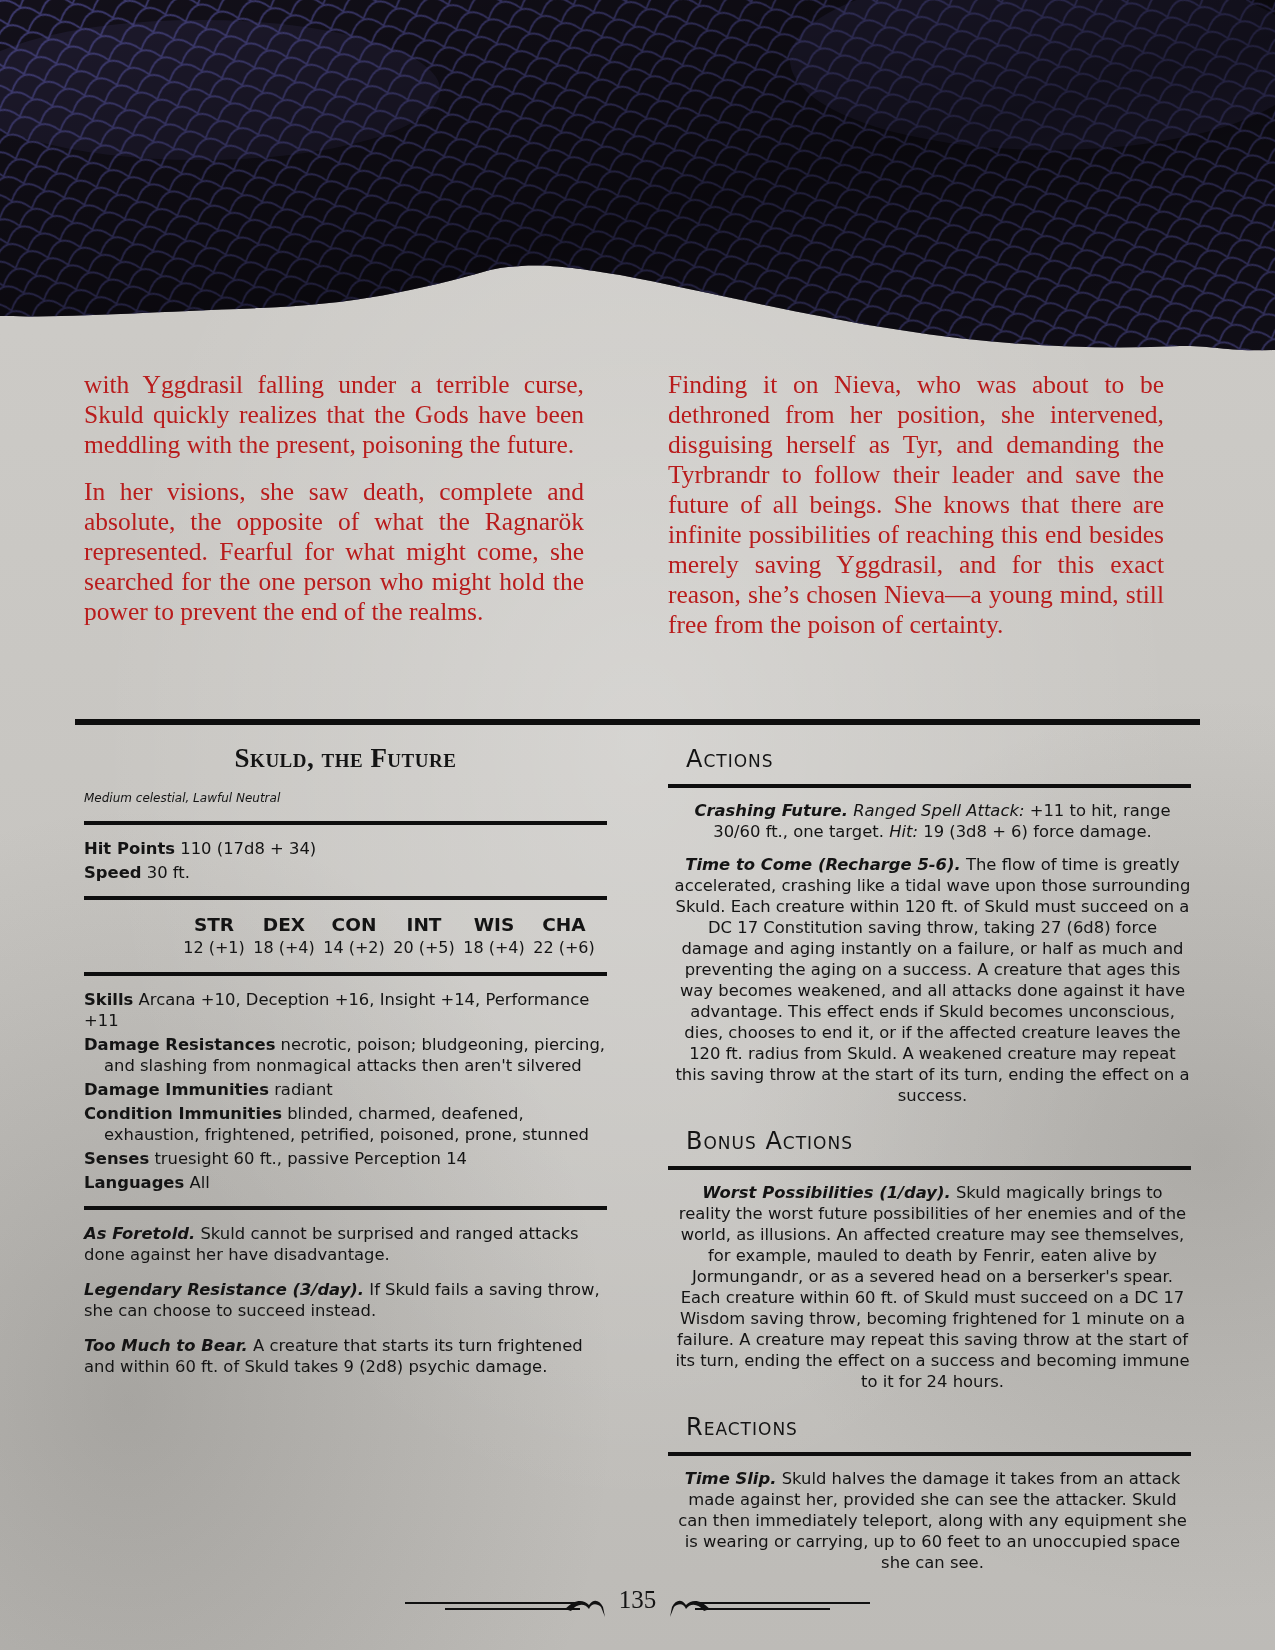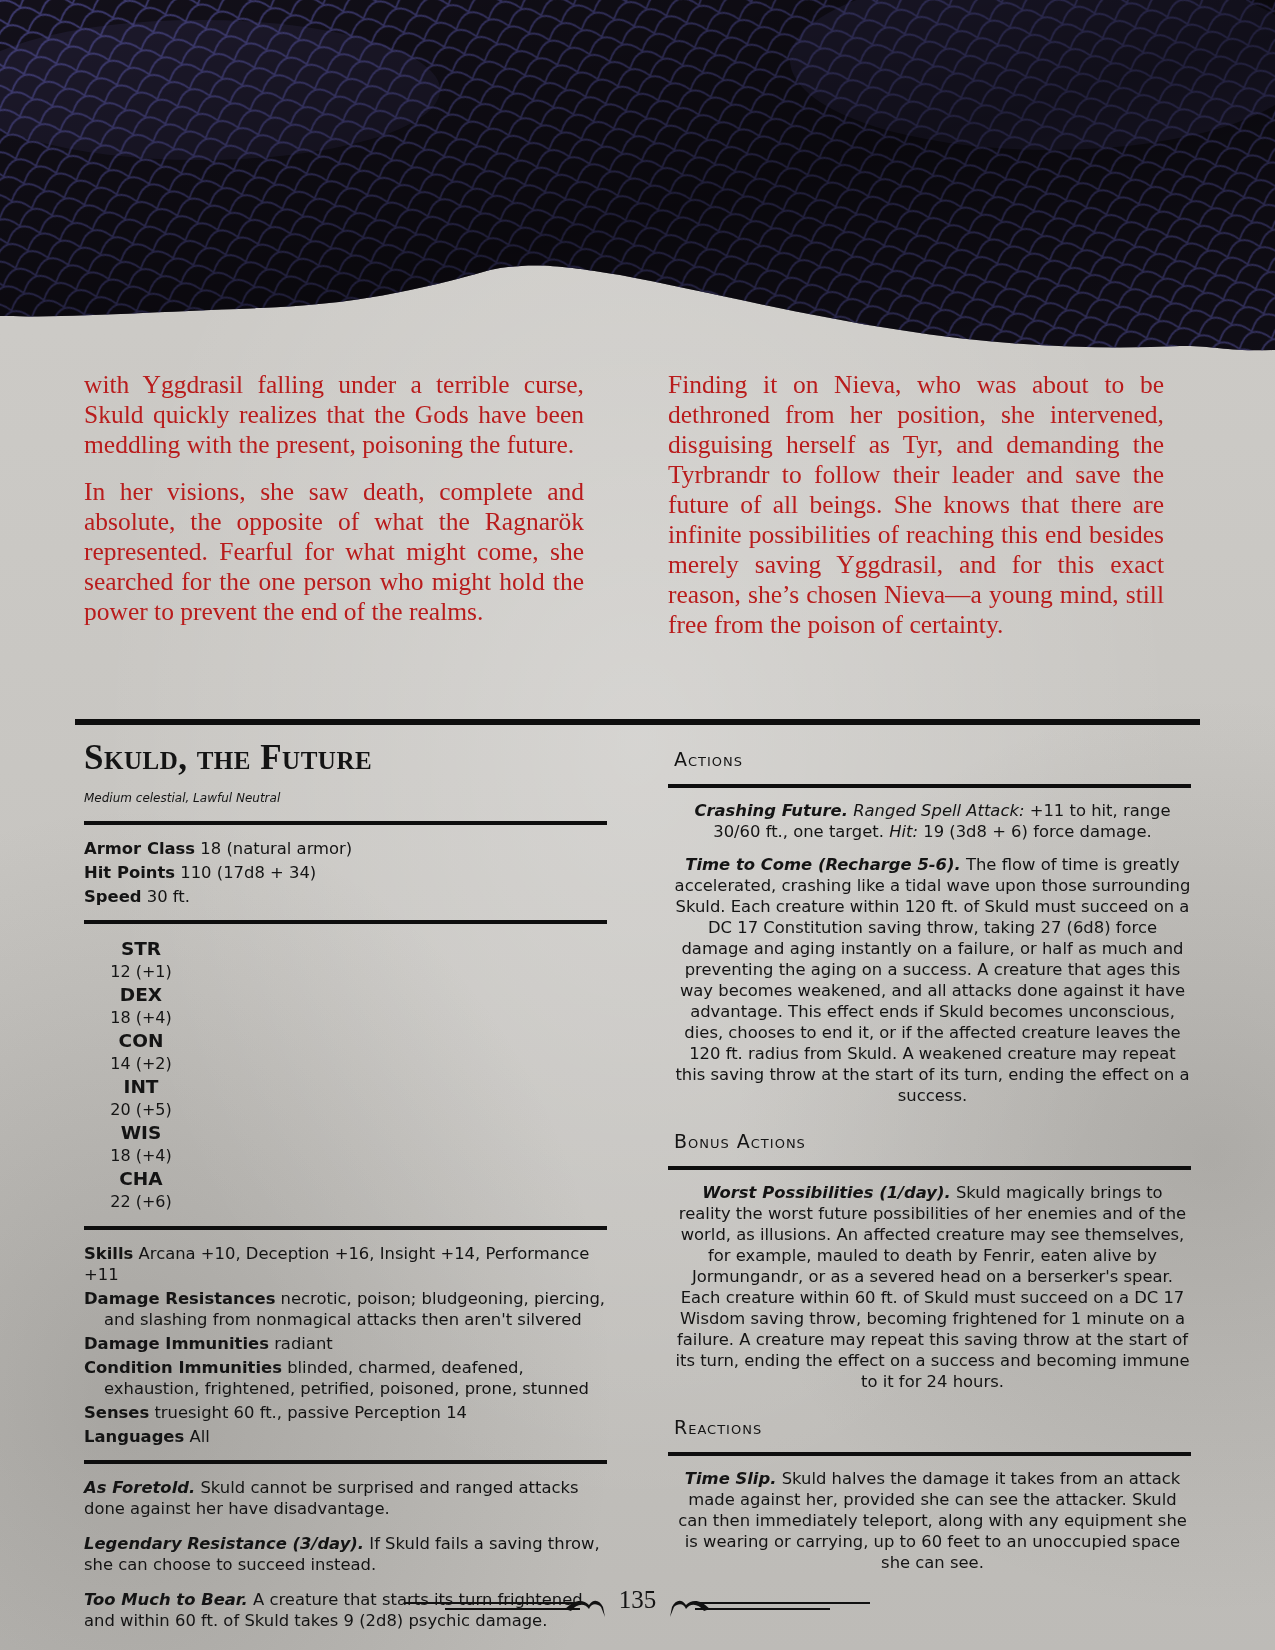--- a/index.html
+++ b/index.html
@@ -32,43 +32,43 @@
   .full-rule {
     position: absolute; left: 75px; top: 719px; width: 1125px; height: 6px; background: #0e0e0e;
   }
 
   .statblock {
     position: absolute; left: 84px; top: 742px; width: 523px;
     font-size: 16.4px; line-height: 21px;
   }
   .sb-title {
     font-family: "Liberation Serif", "DejaVu Serif", serif;
-    font-weight: bold; font-size: 35px; line-height: 32px;
-    font-variant: small-caps; letter-spacing: 0.5px; margin: 0;
+    font-weight: bold; font-size: 27px; line-height: 32px;
+    font-variant: small-caps; letter-spacing: 0.5px; margin: 0; text-align: center;
   }
   .sb-subtitle { font-style: italic; font-size: 12px; margin-top: 14px; line-height: 20px; }
   .rule { height: 4px; background: #0e0e0e; margin: 13px 0 13px 0; }
   .prop { margin: 0 0 3px 0; }
   .prop b { font-weight: bold; }
   .prop.hang { padding-left: 20px; text-indent: -20px; }
-  .abilities { display: flex; justify-content: flex-end; padding: 0 8px 0 22px; flex-direction: column; }
+  .abilities { display: flex; justify-content: flex-end; padding: 0 8px 0 22px; }
   .ability { text-align: center; width: 70px; }
   .ability .ab-name { font-weight: bold; font-size: 18.5px; line-height: 24px; }
   .ability .ab-val { font-size: 16px; line-height: 22px; }
   .trait { margin: 0 0 14px 0; }
   .trait .tname { font-weight: bold; font-style: italic; }
 
   .actions-col {
     position: absolute; left: 668px; top: 742px; width: 523px;
     font-size: 16.4px; line-height: 21px;
   }
   .section-head {
     font-family: "DejaVu Sans", sans-serif; font-weight: normal;
-    font-variant: small-caps; font-size: 19px; line-height: 34px;
-    letter-spacing: 1px; margin: 0 0 0 6px;
+    font-variant: small-caps; font-size: 24px; line-height: 34px;
+    letter-spacing: 1px; margin: 0 0 0 18px;
   }
   .section-rule { height: 4px; background: #0e0e0e; margin: 8px 0 12px 0; }
   .action { margin: 0 0 12px 6px; text-align: center; }
   .action .tname { font-weight: bold; font-style: italic; }
   .action i { font-style: italic; }
 
   .page-num {
     position: absolute; left: 405px; top: 1585px; width: 465px; height: 40px;
   }
   .page-num svg { position: absolute; left: 0; top: 0; }
@@ -114,21 +114,20 @@
   <p>Finding it on Nieva, who was about to be dethroned from her position, she intervened, disguising herself as Tyr, and demanding the Tyrbrandr to follow their leader and save the future of all beings. She knows that there are infinite possibilities of reaching this end besides merely saving Yggdrasil, and for this exact reason, she’s chosen Nieva—a young mind, still free from the poison of certainty.</p>
 </div>
 
 <div class="full-rule"></div>
 
 <div class="statblock">
   <h2 class="sb-title">Skuld, the Future</h2>
   <div class="sb-subtitle">Medium celestial, Lawful Neutral</div>
   <div class="rule"></div>
 
-  <div class="prop"><b>Armor Class</b> <span>18 (natural armor)</span></div>
   <div class="prop"><b>Hit Points</b> <span>110 (17d8 + 34)</span></div>
   <div class="prop"><b>Speed</b> <span>30 ft.</span></div>
 
   <div class="rule"></div>
   <div class="abilities">
     <div class="ability">
         <div class="ab-name">STR</div>
         <div class="ab-val">12 (+1)</div>
       </div>
     <div class="ability">

